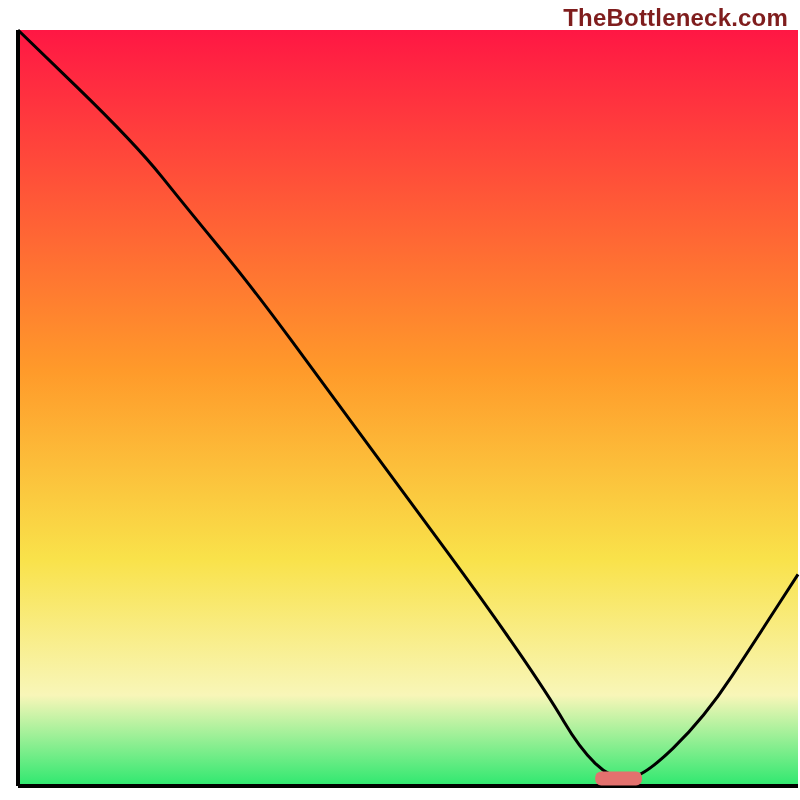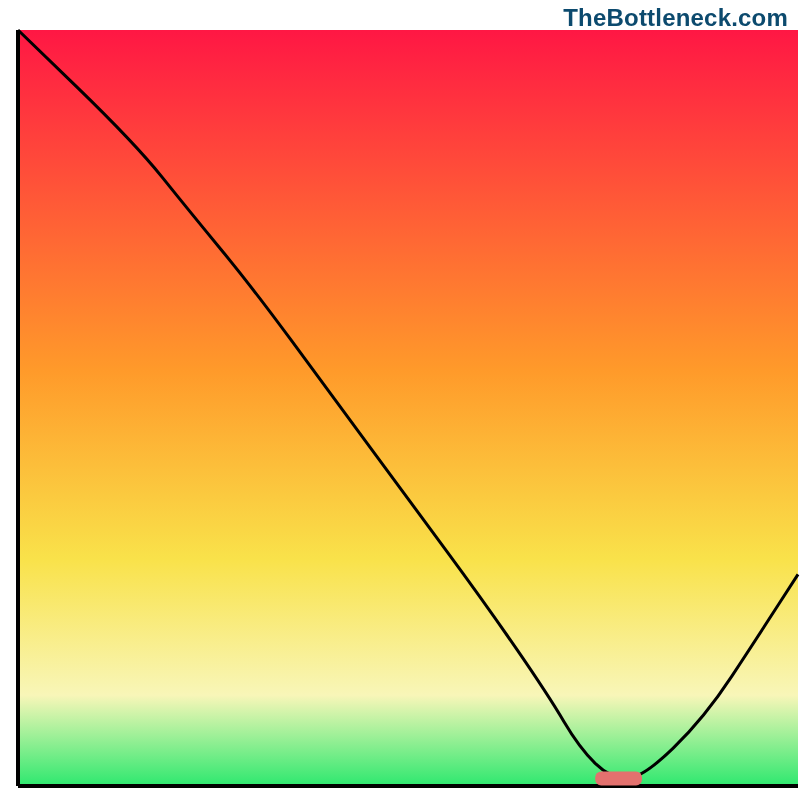--- a/index.html
+++ b/index.html
@@ -15,21 +15,21 @@
     position: relative;
     width: 800px;
     height: 800px;
   }
   .watermark {
     position: absolute;
     top: 4px;
     right: 12px;
     font-size: 24px;
     font-weight: 600;
-    color: #0c4a6e;
+    color: #7f1d1d;
     letter-spacing: 0.2px;
   }
   svg {
     display: block;
   }
 </style>
 </head>
 <body>
 
 <div class="wrap">

